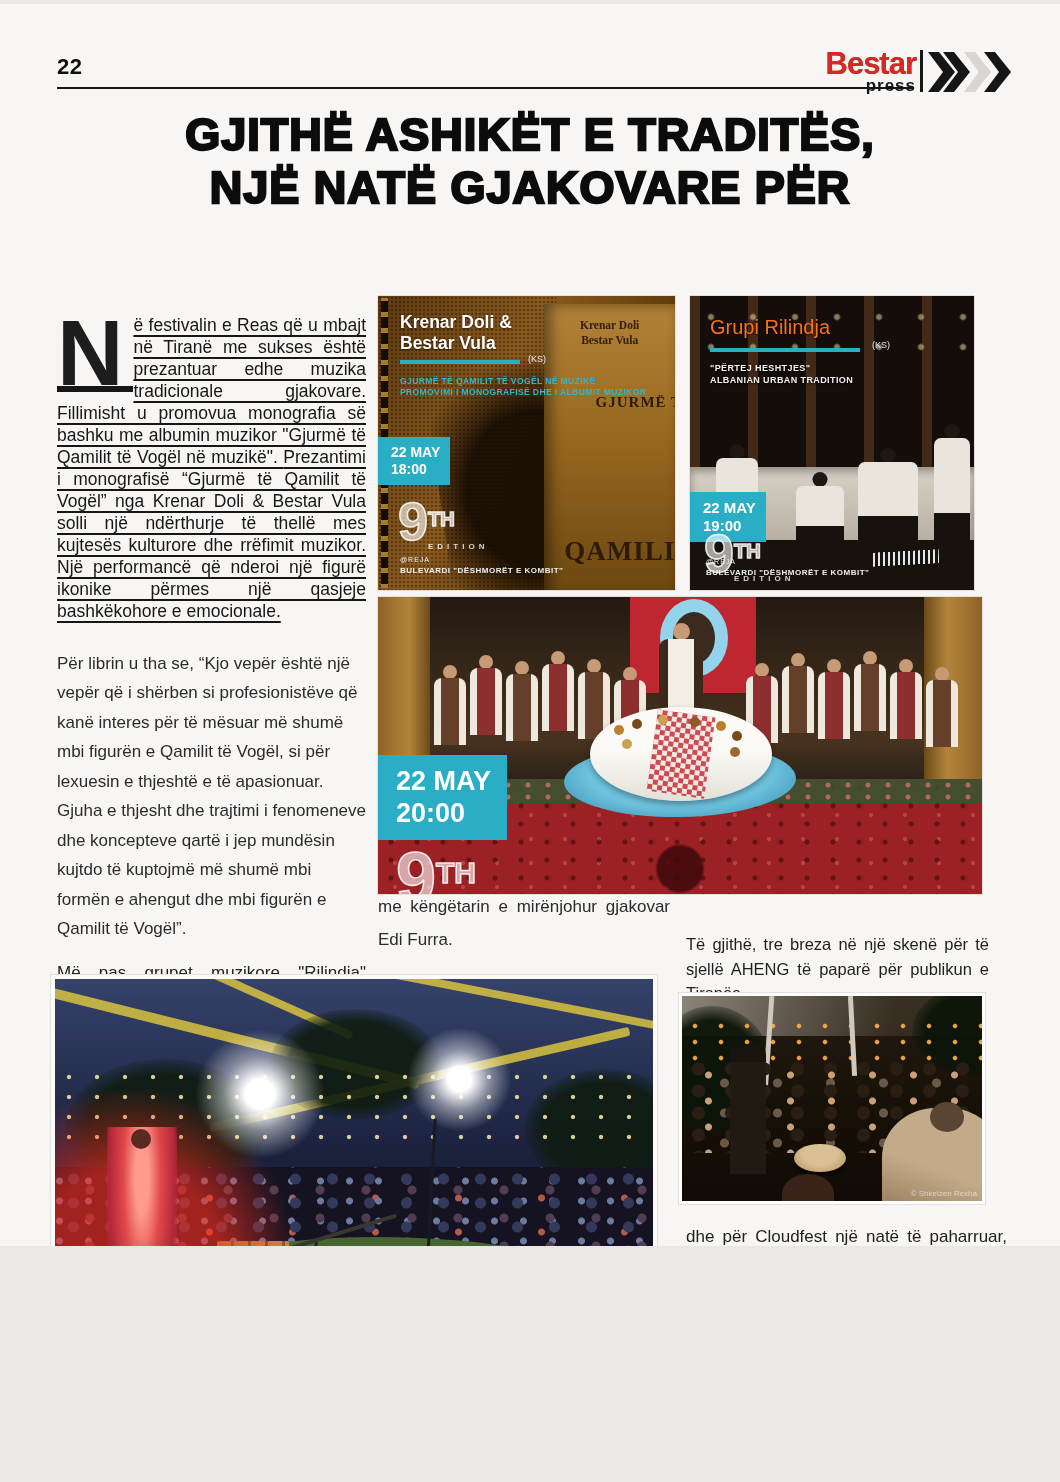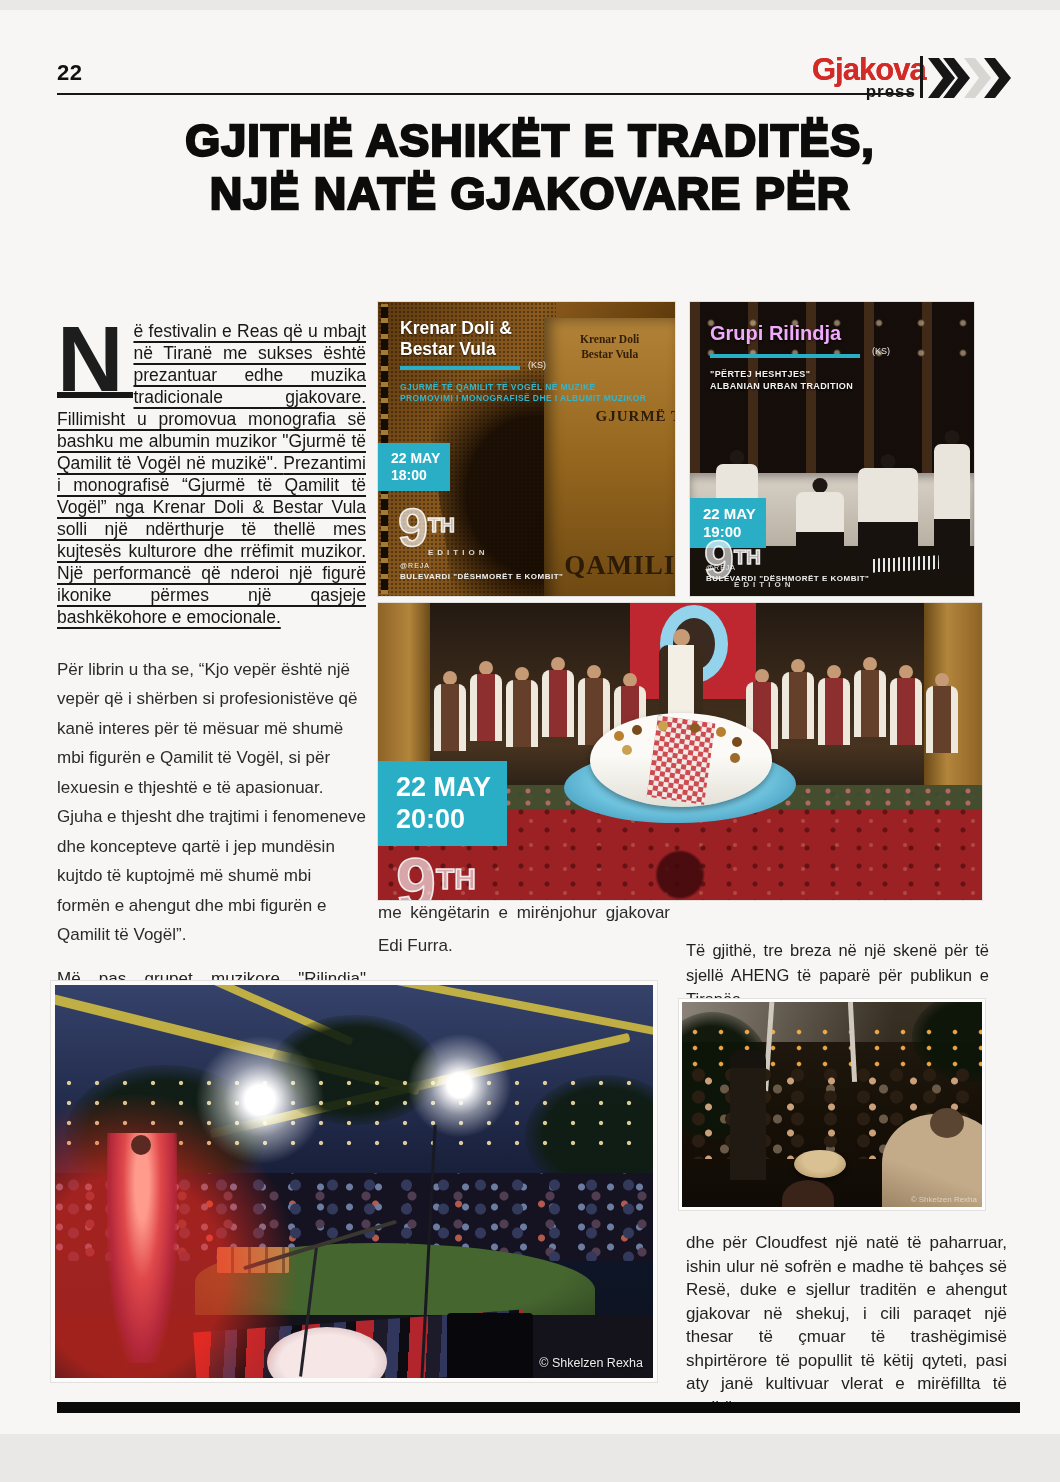--- a/index.html
+++ b/index.html
@@ -1,16 +1,16 @@
 <!DOCTYPE html>
 <html><head>
 <meta charset="utf-8">
 <style>
   html,body{margin:0;padding:0;background:#e9e8e6;}
-  .page{position:relative;width:1060px;height:1424px;background:#f7f6f4;margin:10px auto;
+  .page{position:relative;width:1060px;height:1242px;background:#f7f6f4;margin:4px auto;
         font-family:"Liberation Sans",sans-serif;color:#1a1a1a;overflow:hidden;}
   .abs{position:absolute;}
 
   
   .pagenum{left:57px;top:50px;font-size:22px;font-weight:700;letter-spacing:.5px;color:#111;}
   .hairline{left:57px;top:83px;width:856px;height:2px;background:#161616;}
   .brand{left:812px;top:44px;width:104px;text-align:right;line-height:1;}
   .brand .nm{font-size:31px;font-weight:700;color:#d22b27;letter-spacing:-1px;text-shadow:0 0 .5px #d22b27;}
   .brand .sub{font-size:17px;font-weight:700;color:#161616;margin-top:-2px;letter-spacing:1px;}
   .vbar{left:920px;top:46px;width:3px;height:42px;background:#161616;}
@@ -64,21 +64,21 @@
     background-clip:content-box;padding:2px 3px;box-sizing:border-box;}
   .poster1 .artist{position:absolute;left:22px;top:16px;color:#fff;font-weight:700;
     font-size:17.5px;line-height:21px;text-shadow:0 1px 2px rgba(0,0,0,.6);}
   .poster1 .bar{position:absolute;left:22px;top:64px;width:120px;}
   .poster1 .ks{position:absolute;left:150px;top:58px;color:#e8e8e8;font-size:9px;}
   .poster1 .subs{position:absolute;left:22px;top:80px;color:#35b5ca;font-weight:700;
     font-size:8.5px;line-height:11px;letter-spacing:.4px;}
   .poster1 .datebox{top:141px;font-size:14px;}
   .poster1 .edition{left:20px;top:198px;}
   .poster1 .venue{left:22px;bottom:12px;}
-  .cover{position:absolute;right:0;top:16px;width:44%;height:100%;
+  .cover{position:absolute;right:0;top:8px;width:44%;height:100%;
     background:linear-gradient(180deg,#b28238 0%,#97681f 45%,#6b4611 100%);
     box-shadow:inset 6px 0 14px rgba(0,0,0,.45);}
   .cover .names{position:absolute;left:0;right:0;top:14px;text-align:center;
     font-family:"Liberation Serif",serif;font-weight:700;font-size:11.5px;line-height:15px;color:#34200a;}
   .cover .title{position:absolute;left:0;right:0;top:90px;text-align:center;
     font-family:"Liberation Serif",serif;font-weight:700;color:#2c1b06;}
   .cover .t1{font-size:15px;letter-spacing:1px;}
   .cover .t2{font-size:27px;letter-spacing:1px;line-height:34px;}
 
   
@@ -93,21 +93,21 @@
     background:linear-gradient(180deg,#d8d1c6,#b7afa2);box-shadow:inset 0 4px 8px rgba(0,0,0,.35);}
   .poster2 .floor{position:absolute;left:0;right:0;bottom:0;height:17%;background:#18120c;}
   .gz{position:absolute;}
   .gz::before{content:"";position:absolute;left:50%;top:0;transform:translateX(-50%);
     width:15px;height:15px;border-radius:50%;background:#1f1713;}
   .gz::after{content:"";position:absolute;left:0;top:14px;right:0;bottom:0;border-radius:7px 7px 0 0;
     background:linear-gradient(180deg,#e9e5dc 0 55%,#17120d 55%);}
   .poster2 .accordion{position:absolute;left:178px;top:252px;width:74px;height:20px;background:#111;
     background-image:repeating-linear-gradient(90deg,#ece8e0 0 2px,#141414 2px 5px);
     background-clip:content-box;padding:3px;box-sizing:border-box;transform:rotate(-3deg);}
-  .poster2 .artist{position:absolute;left:20px;top:20px;color:#f0abfc;font-weight:700;font-size:20px;
+  .poster2 .artist{position:absolute;left:20px;top:20px;color:#f97316;font-weight:400;font-size:20px;
     text-shadow:0 1px 2px rgba(0,0,0,.7);}
   .poster2 .bar{position:absolute;left:20px;top:52px;width:150px;}
   .poster2 .ks{position:absolute;left:182px;top:44px;color:#e8e8e8;font-size:9px;}
   .poster2 .subs{position:absolute;left:20px;top:66px;color:#f2f2f2;font-weight:700;
     font-size:9px;line-height:12px;letter-spacing:.4px;text-shadow:0 1px 2px rgba(0,0,0,.8);}
   .poster2 .datebox{top:196px;font-size:15px;}
   .poster2 .edition{left:14px;top:230px;}
   .poster2 .venue{left:16px;bottom:10px;}
 
   
@@ -241,21 +241,21 @@
   .bottombar{left:57px;top:1392px;width:963px;height:11px;background:#0a0a0a;}
 </style>
 </head>
 <body>
 
 <div class="page">
 
   <div class="abs pagenum">22</div>
   <div class="abs hairline"></div>
   <div class="abs brand">
-    <div class="nm">Gjakova</div>
+    <div class="nm">Bestar</div>
     <div class="sub">press</div>
   </div>
   <div class="abs vbar"></div>
   <svg class="abs chev" width="84" height="40" viewBox="0 0 84 40">
     <polygon points="0,0 11,0 27,20 11,40 0,40 15,20" fill="#161616"></polygon>
     <polygon points="15,0 26,0 42,20 26,40 15,40 30,20" fill="#161616"></polygon>
     <polygon points="36,0 47,0 63,20 47,40 36,40 51,20" fill="#d8d6d3"></polygon>
     <polygon points="56,0 67,0 83,20 67,40 56,40 71,20" fill="#161616"></polygon>
   </svg>
 

